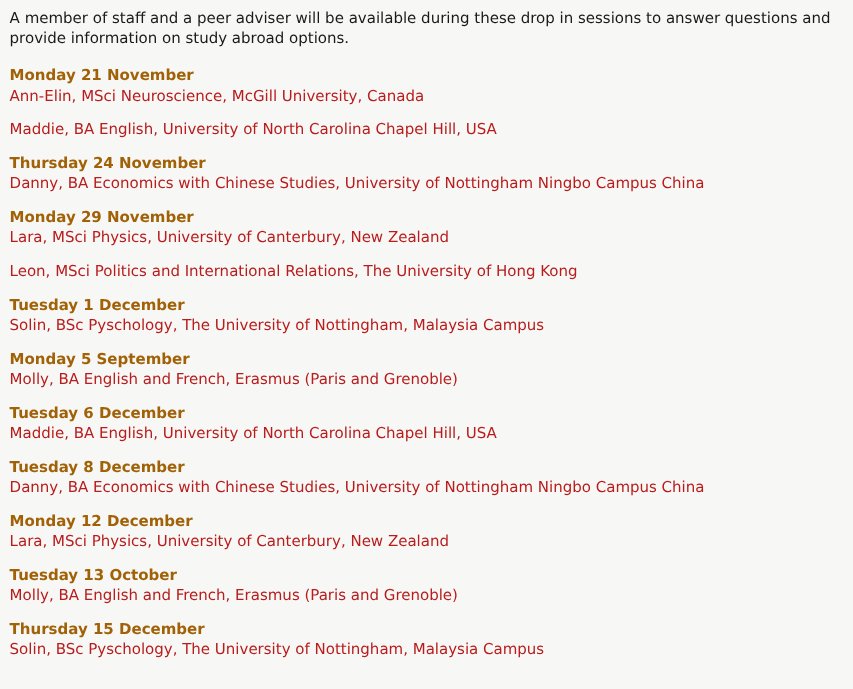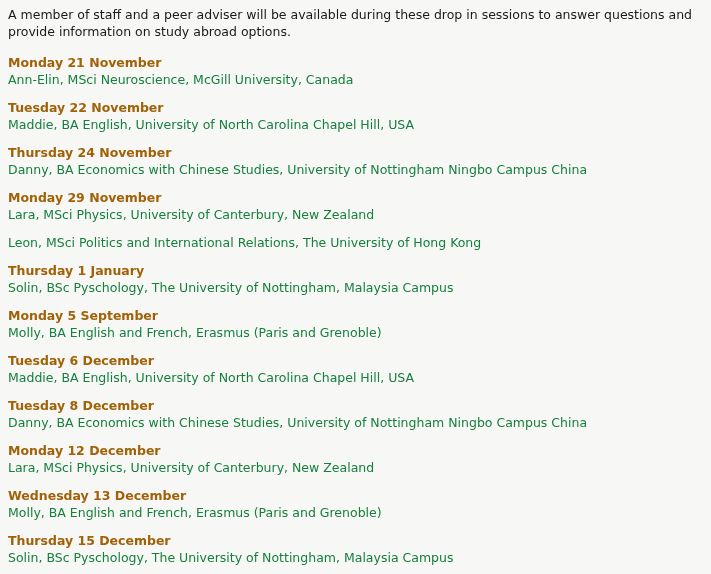--- a/index.html
+++ b/index.html
@@ -33,56 +33,55 @@
   .entry-date {
     font-size: 12.5px;
     line-height: 17px;
     font-weight: bold;
     color: #a16207;
     margin: 0;
   }
   .entry-detail {
     font-size: 12.5px;
     line-height: 17px;
-    color: #15803d;
+    color: #b91c1c;
     margin: 0;
   }
 </style>
 </head>
 <body>
 
 <div class="page">
   <p class="intro">A member of staff and a peer adviser will be available during these drop in sessions to answer questions and provide information on study abroad options.</p>
 
   <div class="entry">
     <p class="entry-date">Monday 21 November</p>
     <p class="entry-detail">Ann-Elin, MSci Neuroscience, McGill University, Canada</p>
   </div>
 
   <div class="entry">
-    <p class="entry-date">Tuesday 22 November</p>
     <p class="entry-detail">Maddie, BA English, University of North Carolina Chapel Hill, USA</p>
   </div>
 
   <div class="entry">
     <p class="entry-date">Thursday 24 November</p>
     <p class="entry-detail">Danny, BA Economics with Chinese Studies, University of Nottingham Ningbo Campus China</p>
   </div>
 
   <div class="entry">
     <p class="entry-date">Monday 29 November</p>
     <p class="entry-detail">Lara, MSci Physics, University of Canterbury, New Zealand</p>
   </div>
 
   <div class="entry">
     <p class="entry-detail">Leon, MSci Politics and International Relations, The University of Hong Kong</p>
   </div>
 
   <div class="entry">
-    <p class="entry-date">Thursday 1 January</p>
+    <p class="entry-date">Tuesday 1 December</p>
     <p class="entry-detail">Solin, BSc Pyschology, The University of Nottingham, Malaysia Campus</p>
   </div>
 
   <div class="entry">
     <p class="entry-date">Monday 5 September</p>
     <p class="entry-detail">Molly, BA English and French, Erasmus (Paris and Grenoble)</p>
   </div>
 
   <div class="entry">
     <p class="entry-date">Tuesday 6 December</p>
@@ -93,21 +92,21 @@
     <p class="entry-date">Tuesday 8 December</p>
     <p class="entry-detail">Danny, BA Economics with Chinese Studies, University of Nottingham Ningbo Campus China</p>
   </div>
 
   <div class="entry">
     <p class="entry-date">Monday 12 December</p>
     <p class="entry-detail">Lara, MSci Physics, University of Canterbury, New Zealand</p>
   </div>
 
   <div class="entry">
-    <p class="entry-date">Wednesday 13 December</p>
+    <p class="entry-date">Tuesday 13 October</p>
     <p class="entry-detail">Molly, BA English and French, Erasmus (Paris and Grenoble)</p>
   </div>
 
   <div class="entry">
     <p class="entry-date">Thursday 15 December</p>
     <p class="entry-detail">Solin, BSc Pyschology, The University of Nottingham, Malaysia Campus</p>
   </div>
 </div>
 
 </body></html>

